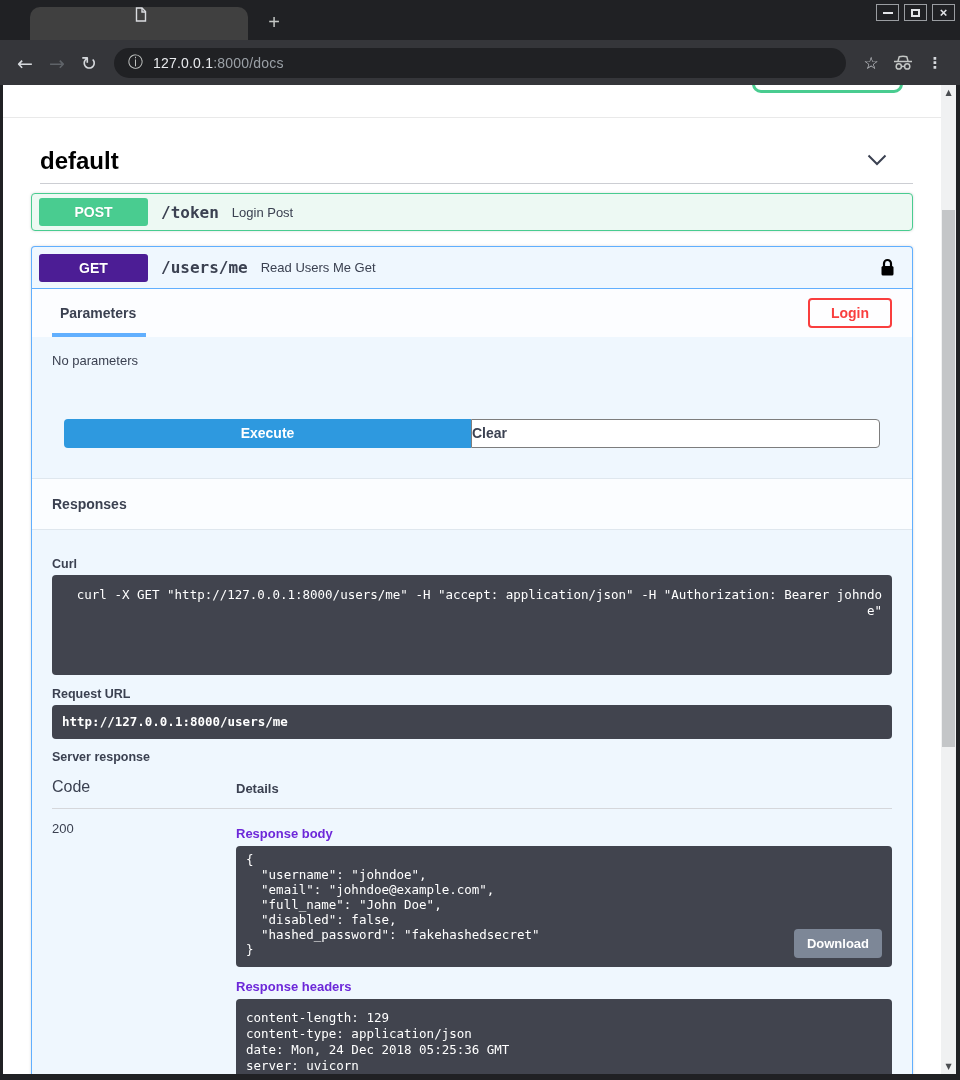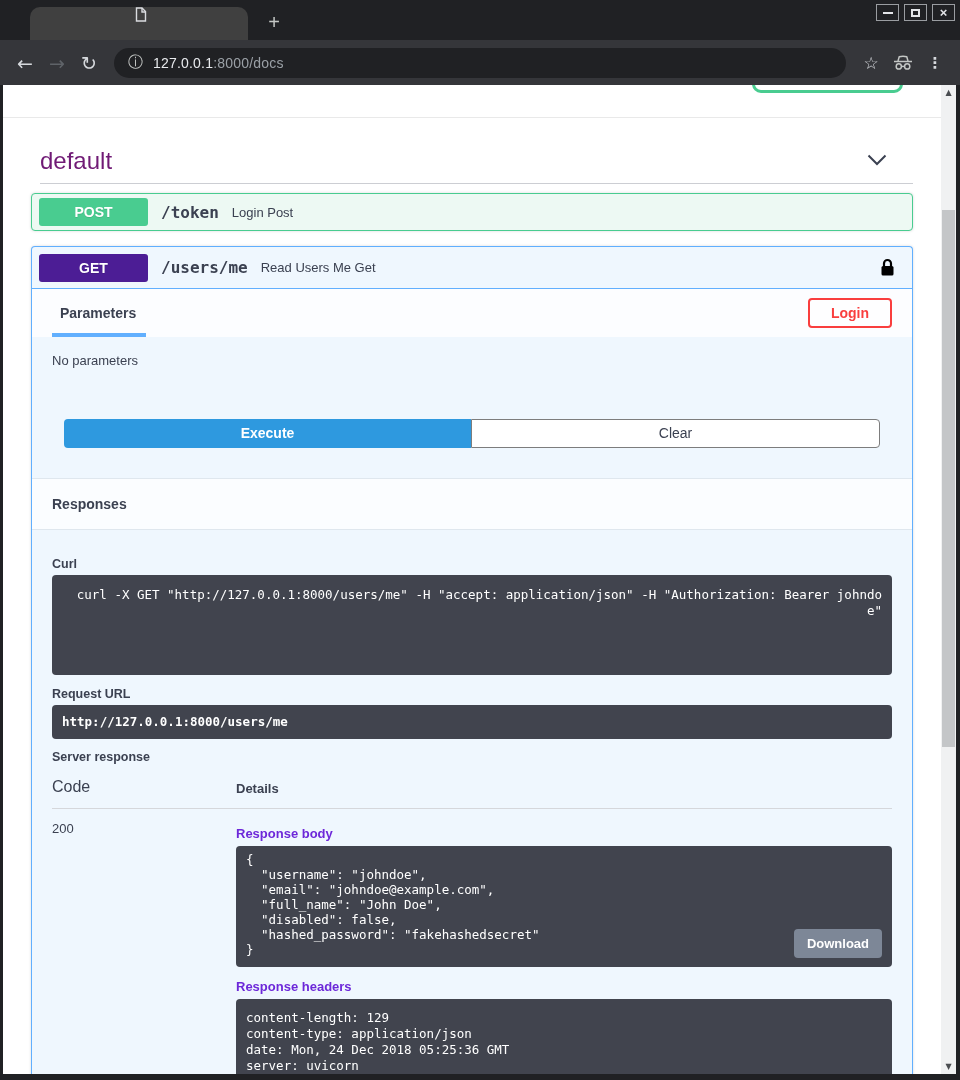--- a/index.html
+++ b/index.html
@@ -41,21 +41,21 @@
 
   
   .content { position:absolute; top:85px; left:3px; width:938px; bottom:6px; background:#fff;
              overflow:hidden; color:#3b4151; }
   .topband { height:33px; border-bottom:1px solid #e9e9e9; position:relative; overflow:hidden; }
   .auth-frag { position:absolute; right:38px; top:-11px; width:151px; height:19px;
                border:3px solid #49cc90; border-radius:9px; background:#fff; }
 
   .swagger { padding:0 28px; }
   .section-head { display:flex; justify-content:space-between; align-items:center; margin:29px 26px 0 9px; }
-  .section-title { font-size:24px; font-weight:normal; color:#701a75; }
+  .section-title { font-size:24px; font-weight:bold; color:#000000; }
   .section-divider { margin:8px 0 0 9px; border-bottom:1px solid #ccced3; }
 
   .badge { width:109px; text-align:center; padding:6px 0; border-radius:3px; color:#fff;
            font-weight:bold; font-size:14px; text-shadow:0 1px 0 rgba(0,0,0,.1); }
   .path { font-family:"DejaVu Sans Mono",monospace; font-weight:bold; font-size:16px;
           color:#3b4151; margin-left:13px; }
   .summary-text { font-size:13px; color:#3b4151; margin-left:13px; }
 
   .post-block { margin-top:9px; border:1px solid #49cc90; border-radius:4px; background:#edf9f3;
                 height:38px; display:flex; align-items:center; padding:0 7px;
@@ -72,22 +72,22 @@
   .tabhead { display:flex; justify-content:space-between; background:#fcfdff; height:48px; padding:0 20px; }
   .param-tab { font-size:14px; font-weight:bold; color:#3b4151; padding:16px 10px 0 8px;
                border-bottom:4px solid #61affe; }
   .cancel-btn { align-self:center; border:2px solid #f93e3e; color:#f93e3e; font-weight:bold;
                 font-size:14px; padding:5px 21px; border-radius:4px; background:rgba(255,255,255,.6); }
 
   .no-params { padding:16px 20px 0; font-size:13px; color:#3b4151; }
   .execute-row { display:flex; margin:51px 32px 0; }
   .btn-exec { flex:1; background:#2e99df; color:#fff; font-weight:bold; font-size:14px; height:29px;
               line-height:29px; text-align:center; border-radius:4px 0 0 4px; }
-  .btn-clear { flex:1; background:#fff; border:1px solid #7d7d7d; color:#3b4151; font-weight:normal;
-               font-size:14px; height:29px; line-height:27px; text-align:center; border-radius:0 4px 4px 0; }
+  .btn-clear { flex:1; background:#fff; border:1px solid #7d7d7d; color:#3b4151; font-weight:bold;
+               font-size:14px; height:29px; line-height:27px; text-align:left; border-radius:0 4px 4px 0; }
   .exec-space { height:30px; }
 
   .responses-head { background:#fbfdff; border-top:1px solid #dfe7ee; border-bottom:1px solid #dfe7ee;
                     padding:17px 20px; font-size:14px; font-weight:bold; color:#3b4151; }
   .responses-body { padding:27px 20px 0; }
   .block-label { font-size:12.5px; font-weight:bold; color:#3b4151; margin-bottom:4px; }
   .codeblock { background:#41444e; border-radius:4px; color:#fff; font-family:"DejaVu Sans Mono",monospace;
                font-size:12.5px; line-height:15.5px; padding:12px 10px; white-space:pre-wrap;
                word-break:break-all; }
   .curl-block { min-height:100px;text-align:right; }

